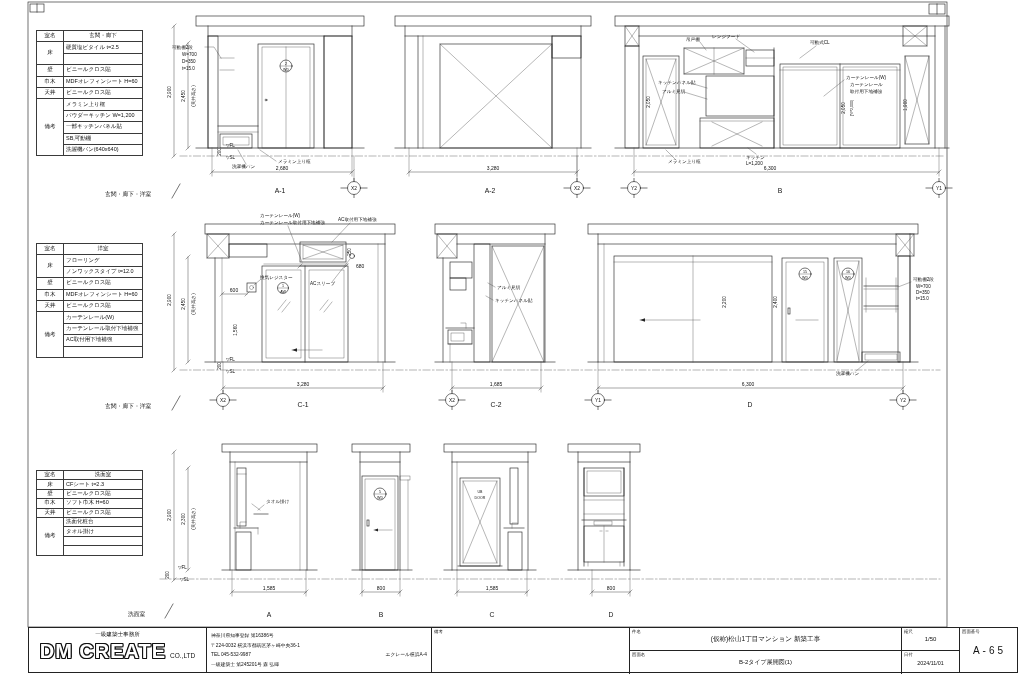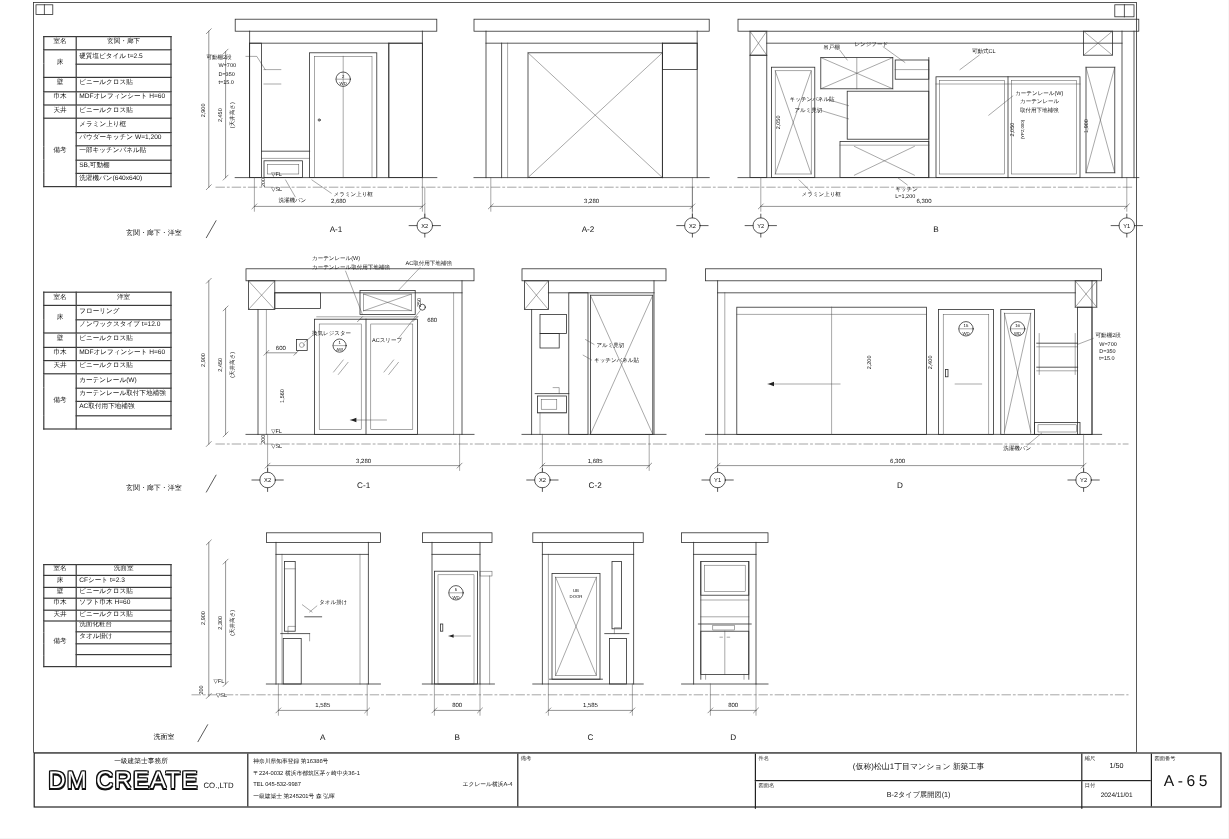--- a/index.html
+++ b/index.html
@@ -32,27 +32,27 @@
 
   .titleblock{position:absolute;left:28px;top:627px;width:990px;height:46px;
      border:1px solid #222;box-sizing:border-box;background:#fff;}
   .tb-cell{position:absolute;top:0;height:100%;border-left:.8px solid #222;box-sizing:border-box;}
   .tb-label{position:absolute;left:2px;top:1px;font-size:4.4px;color:#222;}
   .tb-value{position:absolute;left:0;right:0;top:0;bottom:0;display:flex;
      align-items:center;justify-content:center;font-size:6px;}
   .half{height:23px;}
   .office{text-align:center;font-size:5.6px;margin-top:3px;}
   .logo-row{text-align:center;margin-top:1px;white-space:nowrap;}
-  .logo-text{font-size:20px;font-weight:normal;letter-spacing:1px;color:#fff;
+  .logo-text{font-size:20px;font-weight:bold;letter-spacing:1px;color:#fff;
      text-shadow:-1px -1px 0 #111,1px -1px 0 #111,-1px 1px 0 #111,1px 1px 0 #111,
                  0 -1px 0 #111,0 1px 0 #111,-1px 0 0 #111,1px 0 0 #111;}
   .logo-suffix{font-size:6.5px;margin-left:4px;color:#111;}
   .info-lines{padding:3px 4px 0 4px;font-size:4.8px;line-height:9.5px;}
   .info-line3{display:flex;justify-content:space-between;}
-  .num-value{font-size:13px;letter-spacing:3px;}
+  .num-value{font-size:10px;letter-spacing:3px;}
   .proj-value{font-size:6.6px;}
 </style>
 </head>
 <body>
 
 <div class="page">
 
 <svg class="dwg" width="1024" height="628" viewBox="0 0 1024 628">
   <defs>
     <pattern id="hd" width="4" height="4" patternUnits="userSpaceOnUse">

